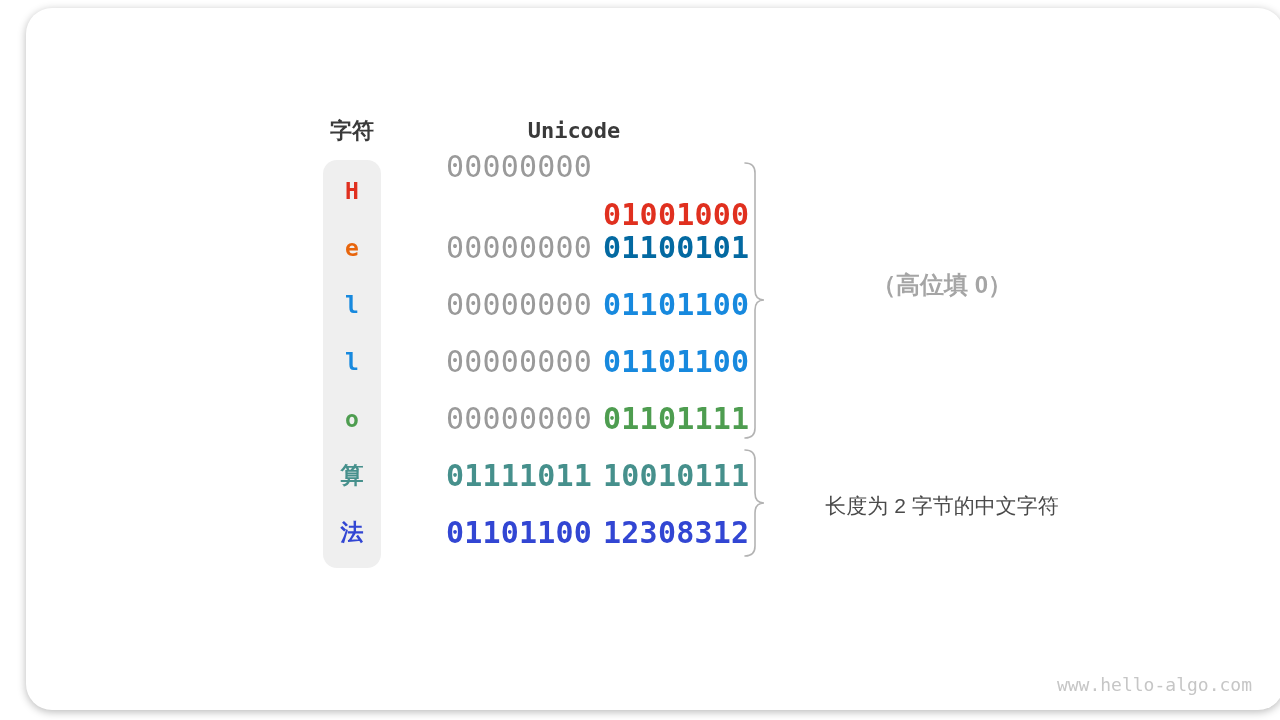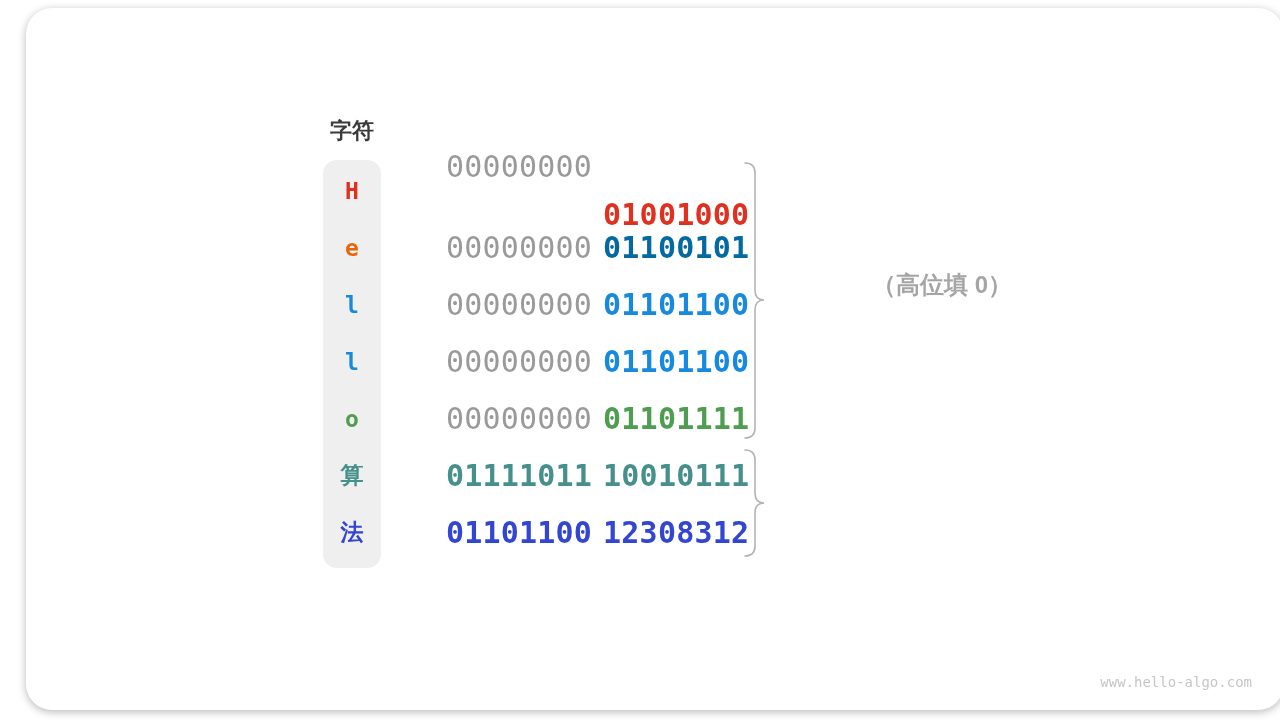--- a/index.html
+++ b/index.html
@@ -92,30 +92,31 @@
   .annotation .muted {
     color: #a5a5a5;
     font-weight: bold;
     font-size: 24px;
   }
   
   .watermark {
     position: absolute;
     right: 32px; top: 666px;
     font-family: "DejaVu Sans Mono", monospace;
-    font-size: 14px;
+    font-size: 18px;
     color: #c6c6c6;
   }
 </style>
 </head>
 <body>
 
 <div class="card">
 
   <div class="hdr hdr-char">字符</div>
+  <div class="hdr hdr-unicode">Unicode</div>
 
   <div class="char-pill"></div>
 
   <div class="rows" id="rows">
   <div class="row">
     <div class="cell-char" style="color: rgb(224, 48, 31);">H</div>
     <div class="cell-binary">
       <span class="byte byte1 regular" style="color: rgb(154, 154, 154);">00000000</span>
       <span class="byte byte2" style="color: rgb(224, 48, 31); margin-top: 48px;">01001000</span>
     </div>
@@ -172,16 +173,19 @@
 
   <svg class="braces" viewBox="0 0 1258 702">
     <path d="M 719,155 Q 729,155 729,165 L 729,282 Q 729,292 738,292 Q 729,292 729,302 L 729,420 Q 729,430 719,430" fill="none" stroke="#b3b3b3" stroke-width="1.6" stroke-linecap="round"></path>
     <path d="M 719,442 Q 729,442 729,452 L 729,485 Q 729,495 738,495 Q 729,495 729,505 L 729,538 Q 729,548 719,548" fill="none" stroke="#b3b3b3" stroke-width="1.6" stroke-linecap="round"></path>
   </svg>
 
   <div class="annotation annotation-1">
     <div class="muted">（高位填 0）</div>
   </div>
 
+  <div class="annotation annotation-2">
+    <div>长度为 2 字节的中文字符</div>
+  </div>
 
   <div class="watermark">www.hello-algo.com</div>
 
 </div>
 
 </body></html>

